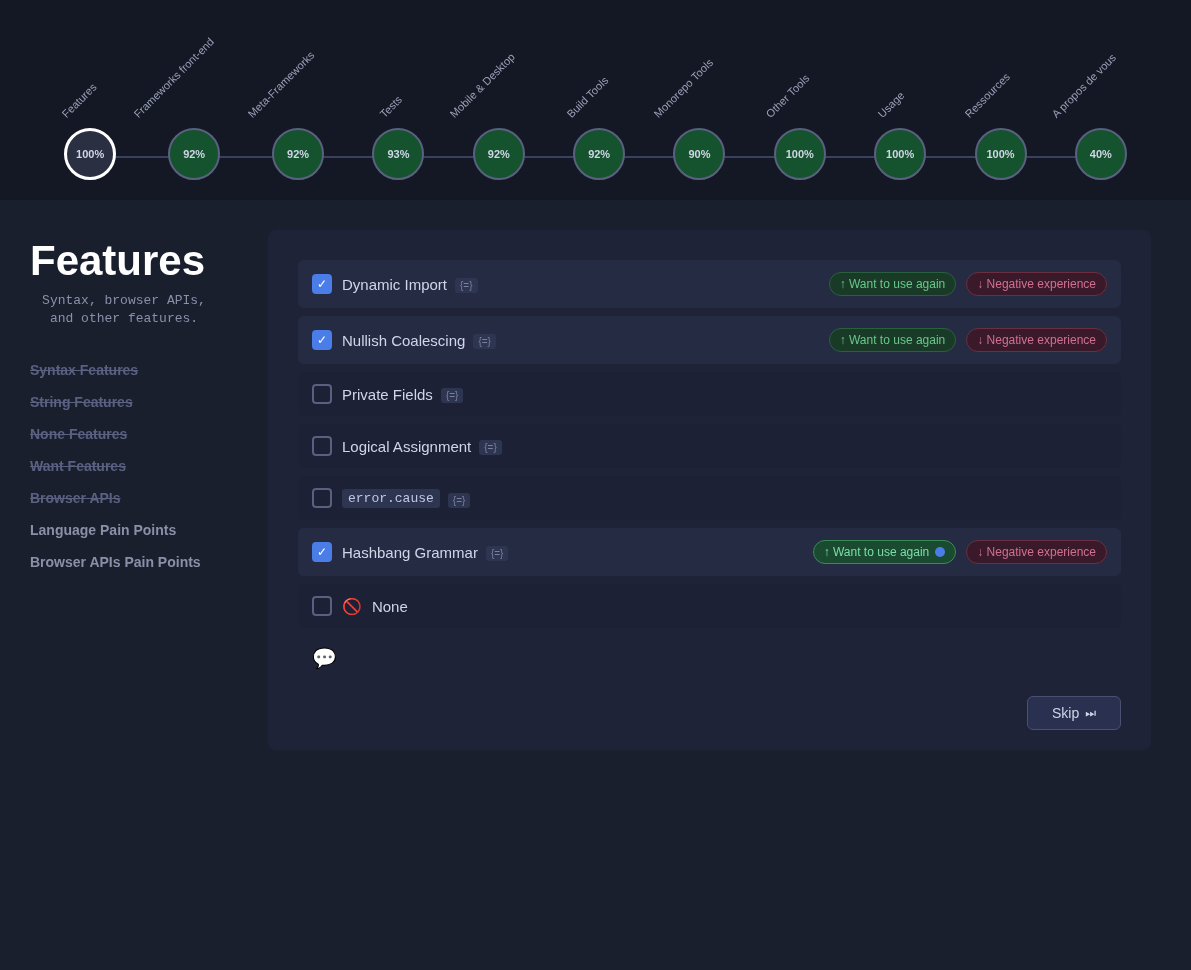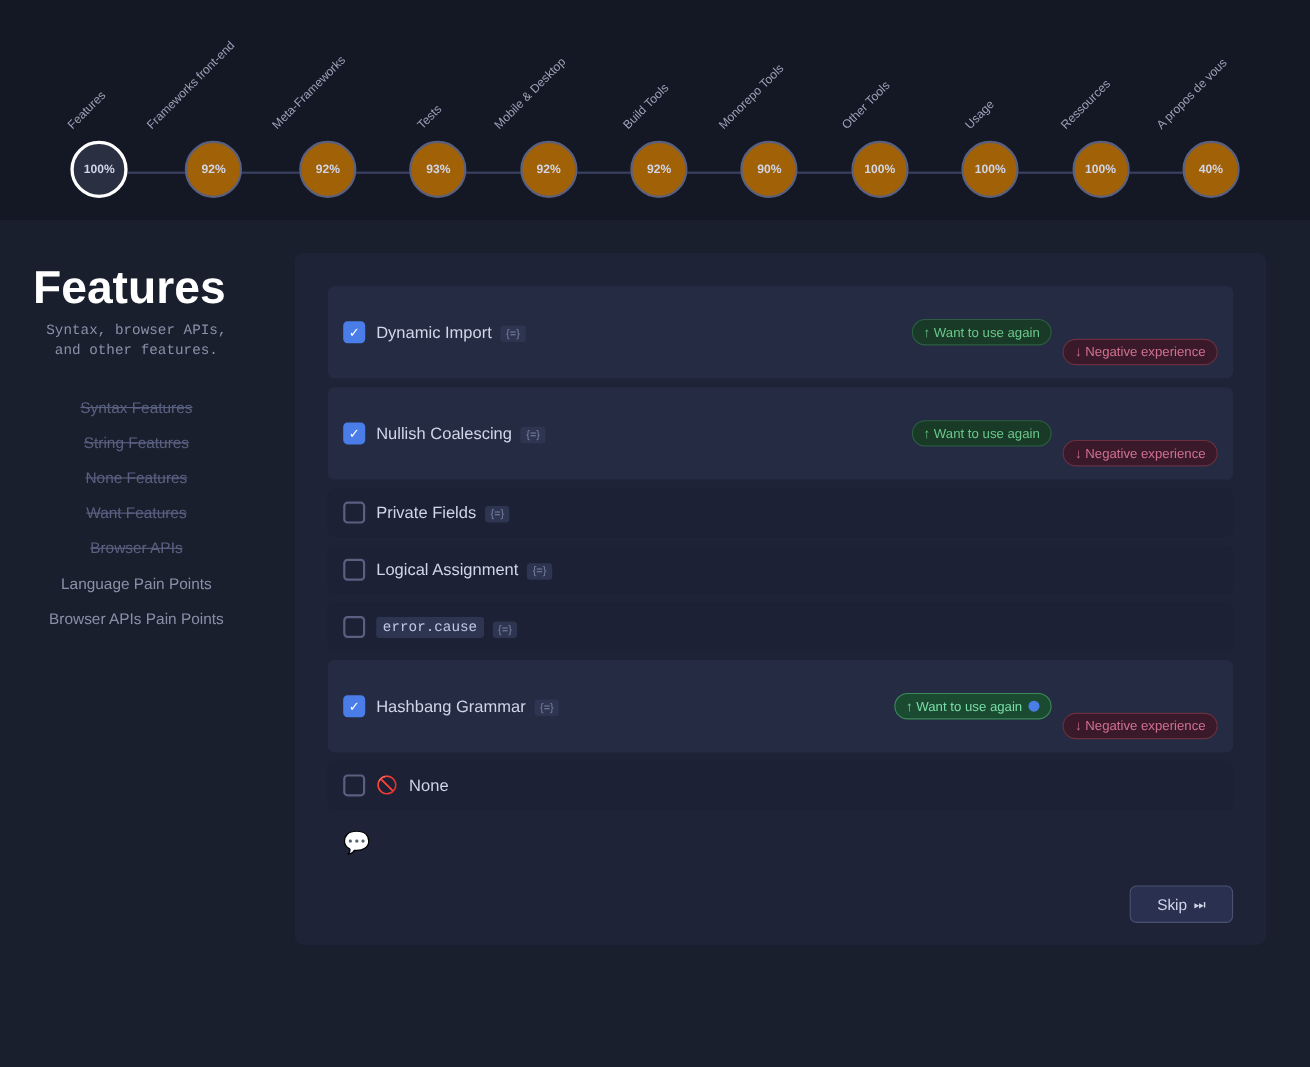--- a/index.html
+++ b/index.html
@@ -52,21 +52,21 @@
       white-space: nowrap;
       margin-bottom: 8px;
       display: block;
       text-align: left;
     }
     .nav-circle {
       width: 52px;
       height: 52px;
       border-radius: 50%;
       border: 2px solid #5a6080;
-      background: #a16207;
+      background: #14532d;
       display: flex;
       align-items: center;
       justify-content: center;
       font-size: 11px;
       font-weight: bold;
       color: #d0d5e8;
       position: relative;
       z-index: 1;
       cursor: pointer;
     }
@@ -101,26 +101,27 @@
       margin-bottom: 30px;
       line-height: 1.4;
       font-family: Liberation Mono, monospace;
     }
     .sidebar-nav {
       display: flex;
       flex-direction: column;
       gap: 8px;
     }
     .sidebar-nav-item {
-      text-align: center;
+      text-align: left;
       font-size: 14px;
       color: #5a6080;
       cursor: pointer;
       padding: 4px 0;
       text-decoration: line-through;
+      font-weight: bold;
     }
     .sidebar-nav-item.no-strike {
       text-decoration: none;
       color: #8a90a8;
     }
 
     
     .content {
       flex: 1;
       padding: 30px 40px 30px 30px;
@@ -231,21 +232,20 @@
     }
     .tag.want-again.selected {
       background: #1a4a30;
       border: 1px solid #3a8a58;
       color: #7adea8;
     }
     .tag.negative {
       background: #3a1a2a;
       border: 1px solid #6a3040;
       color: #d07090;
-      margin-top: 36px;
     }
 
     .selected-indicator {
       width: 10px;
       height: 10px;
       background: #4a7de8;
       border-radius: 50%;
       display: inline-block;
       margin-left: 2px;
     }

